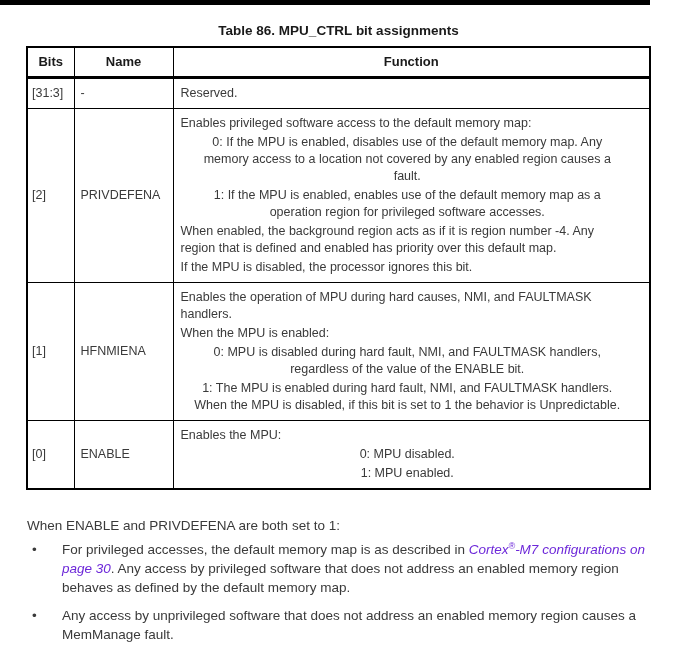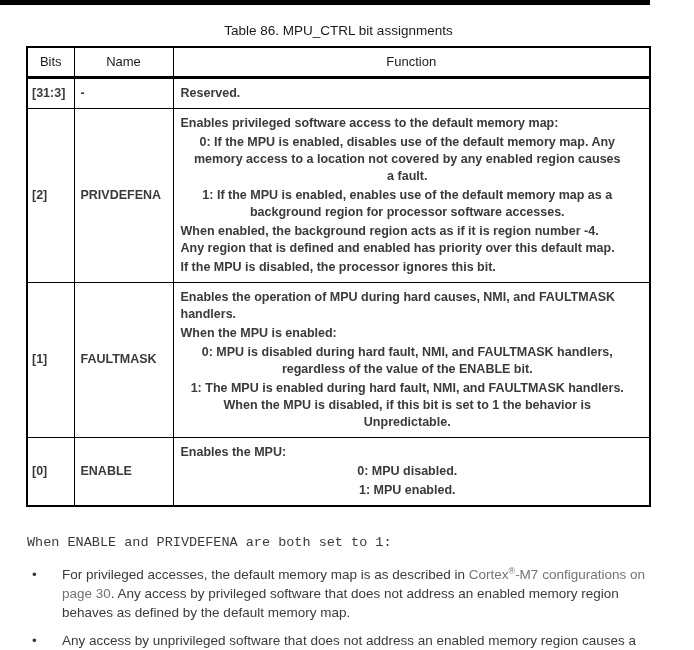--- a/index.html
+++ b/index.html
@@ -5,50 +5,50 @@
   * { margin:0; padding:0; box-sizing:border-box; }
   html,body { background:#fff; }
   body {
     width:694px; height:650px; position:relative; overflow:hidden;
     font-family:"Liberation Sans", sans-serif; color:#3a3a3a;
   }
   .top-rule { position:absolute; top:0; left:0; width:650px; height:5px; background:#000; }
 
   .table-title {
     margin:23px 0 8px 26px; width:625px; text-align:center;
-    font-weight:normal; font-size:13.5px; color:#1a1a1a;
+    font-weight:bold; font-size:13.5px; color:#1a1a1a;
   }
 
   table.doc-table {
     margin-left:26px; width:625px; border-collapse:collapse;
     font-size:12.5px; line-height:17px; color:#3a3a3a;
     border:2px solid #000; table-layout:fixed;
   }
-  .doc-table th, .doc-table td { border:1px solid #000;font-weight:bold; }
+  .doc-table th, .doc-table td { border:1px solid #000; }
   .doc-table thead th {
-    border-bottom:3px solid #000; font-weight:normal; text-align:center;
+    border-bottom:3px solid #000; font-weight:bold; text-align:center;
     height:30px; font-size:13px; color:#1a1a1a; vertical-align:middle;
   }
   .col-bits { width:47px; }
   .col-name { width:99px; }
   td.col-bits { padding:3px 2px 3px 4px; vertical-align:middle; }
   td.col-name { padding:3px 4px 3px 6px; vertical-align:middle; }
   td.col-fn   { padding:4px 24px 4px 7px; vertical-align:middle; }
   tr.row-reserved td { height:24px; }
   .fn-para { margin:2px 0; }
   .fn-para.indent { padding-left:9px;text-align:center; }
 
   .notes { margin:26px 0 0 27px; width:630px; font-size:13.5px; line-height:19px; color:#3a3a3a; }
-  .notes-intro { margin-bottom:13px;font-family:Liberation Mono, monospace; }
+  .notes-intro { margin-bottom:5px; }
   .bullet-list { list-style:none; }
   .bullet-item { display:flex; margin-bottom:9px; }
   .bullet-marker { flex:0 0 35px; padding-left:5px; }
   .bullet-text { flex:1 1 auto; }
   .italic { }
-  .link { color:#737373; cursor:pointer; }
+  .link { color:#6d28d9; font-style:italic; cursor:pointer; }
   .sup { font-size:9px; vertical-align:super; line-height:0; }
 </style>
 </head>
 <body>
 
 <div class="top-rule"></div>
 
 <div class="table-title">Table 86. MPU_CTRL bit assignments</div>
 
 <table class="doc-table">
@@ -66,28 +66,28 @@
         <td class="col-fn">
           <div class="fn-para">Reserved.</div>
         </td>
       </tr>
       <tr>
         <td class="col-bits">[2]</td>
         <td class="col-name">PRIVDEFENA</td>
         <td class="col-fn">
           <div class="fn-para">Enables privileged software access to the default memory map:</div>
           <div class="fn-para indent">0: If the MPU is enabled, disables use of the default memory map. Any memory access to a location not covered by any enabled region causes a fault.</div>
-          <div class="fn-para indent">1: If the MPU is enabled, enables use of the default memory map as a background region for processor software accesses.</div>
+          <div class="fn-para indent">1: If the MPU is enabled, enables use of the default memory map as a operation region for privileged software accesses.</div>
           <div class="fn-para">When enabled, the background region acts as if it is region number -4. Any region that is defined and enabled has priority over this default map.</div>
           <div class="fn-para">If the MPU is disabled, the processor ignores this bit.</div>
         </td>
       </tr>
       <tr>
         <td class="col-bits">[1]</td>
-        <td class="col-name">FAULTMASK</td>
+        <td class="col-name">HFNMIENA</td>
         <td class="col-fn">
           <div class="fn-para">Enables the operation of MPU during hard causes, NMI, and FAULTMASK handlers.</div>
           <div class="fn-para">When the MPU is enabled:</div>
           <div class="fn-para indent">0: MPU is disabled during hard fault, NMI, and FAULTMASK handlers, regardless of the value of the ENABLE bit.</div>
           <div class="fn-para indent">1: The MPU is enabled during hard fault, NMI, and FAULTMASK handlers. When the MPU is disabled, if this bit is set to 1 the behavior is Unpredictable.</div>
         </td>
       </tr>
       <tr>
         <td class="col-bits">[0]</td>
         <td class="col-name">ENABLE</td>

